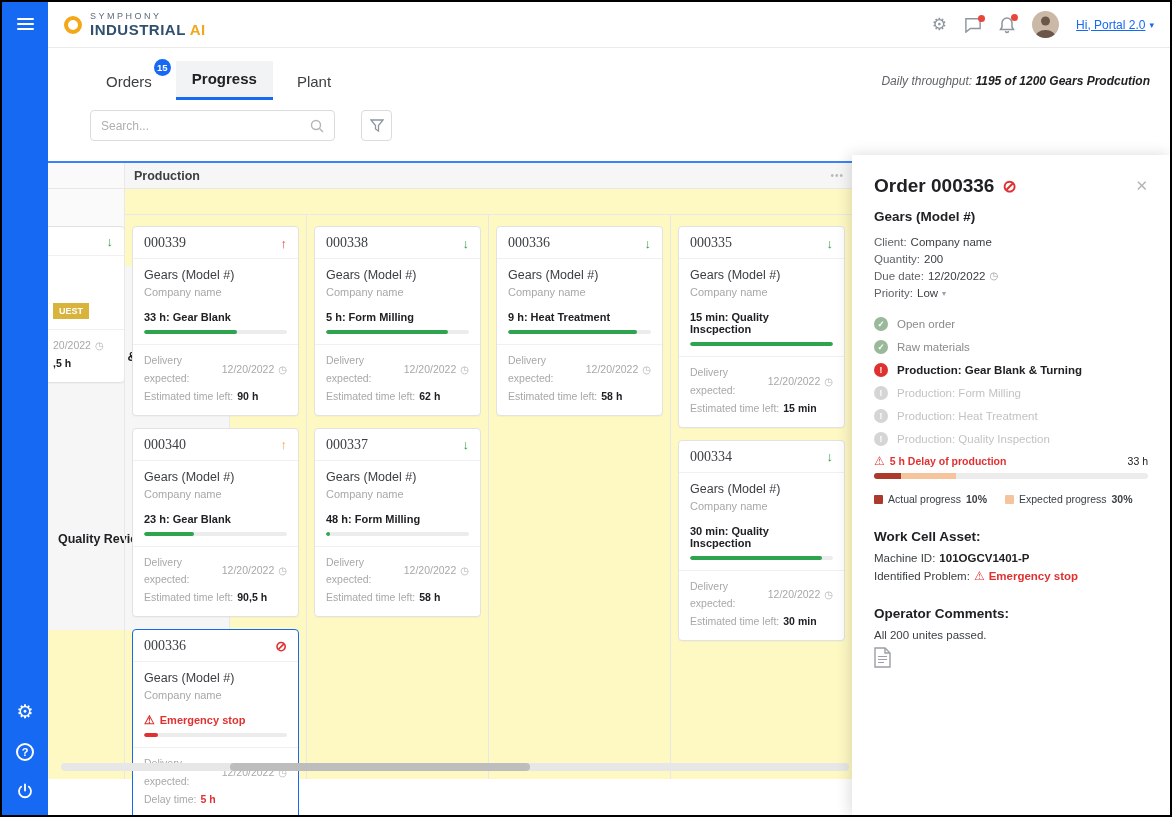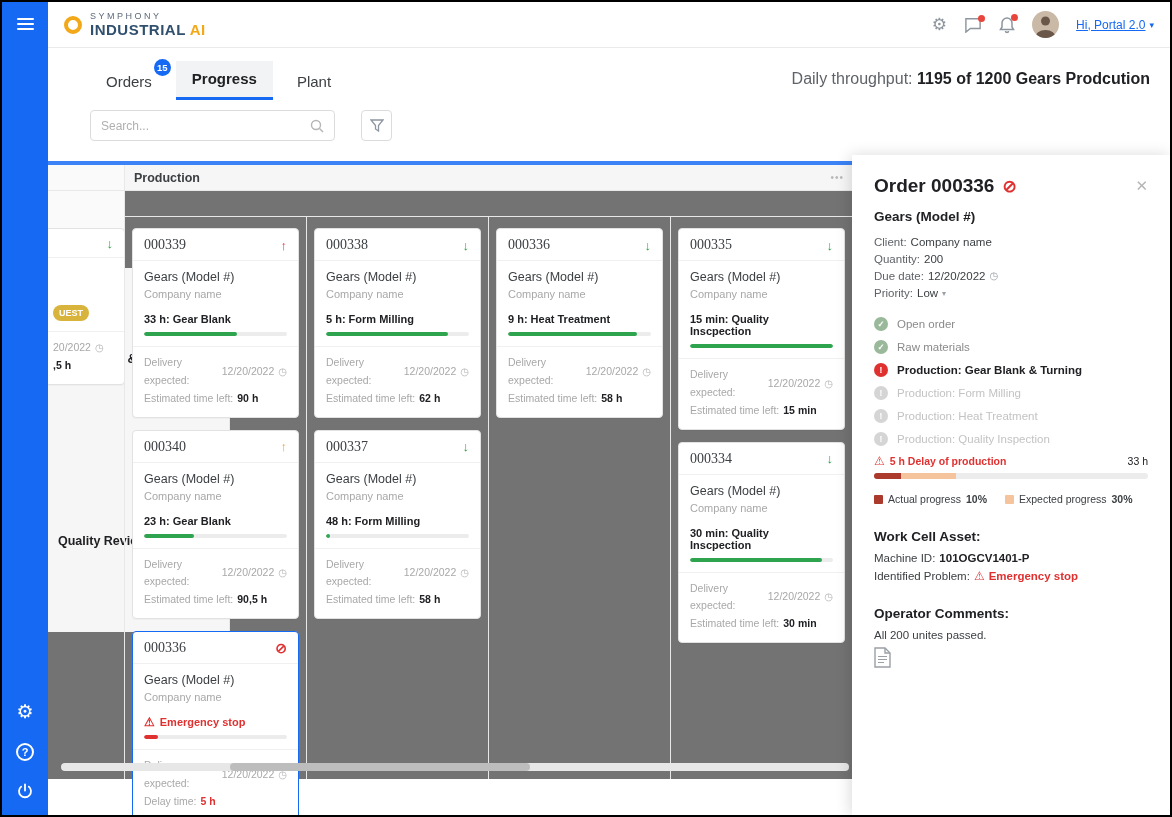--- a/index.html
+++ b/index.html
@@ -31,32 +31,32 @@
   .user-link .ut{text-decoration:underline;}
   .caret{font-size:9px;}
 
   .content{flex:1;position:relative;background:#fff;min-height:0;}
 
   
   .tabs-row{display:flex;align-items:flex-end;padding:16px 20px 0 42px;height:52px;}
   .tab{position:relative;font-size:15px;color:#3c4043;padding:9px 16px 10px;margin-right:8px;cursor:pointer;}
   .tab.active{background:#f1f3f4;font-weight:bold;color:#202124;border-bottom:3px solid #1669f2;}
   .tab-badge{position:absolute;top:-5px;right:-3px;min-width:17px;height:17px;background:#1669f2;color:#fff;font-size:9.5px;border-radius:9px;display:grid;place-items:center;padding:0 3px;font-weight:bold;}
-  .throughput{margin-left:auto;font-size:16px;color:#5f6368;padding-bottom:12px;}
+  .throughput{margin-left:auto;font-size:12px;color:#5f6368;padding-bottom:12px;font-style:italic;}
   .tp-value{color:#202124;font-weight:bold;}
 
   
   .search-row{display:flex;gap:26px;padding:10px 0 0 42px;align-items:center;}
   .search-box{width:245px;height:31px;border:1px solid #dcdcdc;border-radius:4px;display:flex;align-items:center;padding:0 10px;background:#fff;}
   .search-box input{border:none;outline:none;flex:1;font-size:12px;color:#333;font-family:inherit;}
   .search-box input::placeholder{color:#b0b0b0;}
   .filter-btn{width:31px;height:31px;border:1px solid #dcdcdc;border-radius:4px;background:#fff;display:grid;place-items:center;cursor:pointer;}
 
   
-  .board{margin-top:20px;width:808px;height:618px;background:#737373;border-top:4px solid #3b82f6;position:relative;}
+  .board{margin-top:20px;width:808px;height:618px;background:#fef9c3;border-top:2px solid #3b82f6;position:relative;}
   .board-header{height:26px;display:flex;align-items:center;background:#f6f6f6;border-bottom:1px solid #e8e8e8;}
   .bh-spacer{width:77px;flex:0 0 77px;height:100%;border-right:1px solid #e8e8e8;background:#fafafa;}
   .bh-title{font-size:12.5px;font-weight:bold;color:#3c4043;padding-left:9px;}
   .bh-menu{margin-left:auto;margin-right:12px;border:none;background:none;color:#b9b9b9;font-size:10px;letter-spacing:1px;cursor:pointer;}
   .col-headers{display:flex;height:26px;border-bottom:1px solid #e8e8e8;flex-direction:column;}
   .colh{width:182px;flex:0 0 182px;border-right:1px solid #e8e8e8;display:flex;align-items:center;padding-left:10px;font-size:12.5px;font-weight:bold;color:#202124;background:#f6f6f6;}
   .colh.spacer{width:77px;flex:0 0 77px;background:#fafafa;}
   .cols{display:flex;height:calc(100% - 52px);}
   .col{width:182px;flex:0 0 182px;border-right:1px solid #e8e8e8;padding:11px 7px;display:flex;flex-direction:column;gap:12px;}
   .col.partial{width:77px;flex:0 0 77px;position:relative;overflow:hidden;padding:0;}
@@ -81,21 +81,21 @@
   .pfill.red{background:#e03131;}
   .card-foot{border-top:1px solid #f0f0f0;padding:7px 11px 9px;}
   .foot-line{font-size:10.5px;color:#a8a8a8;line-height:1.7;display:flex;align-items:center;gap:4px;}
   .foot-val{color:#202124;font-weight:bold;}
   .foot-val.red{color:#e03131;}
   .clock{font-size:10px;color:#b5b5b5;line-height:1;}
 
   
   .partial-card{position:absolute;left:-95px;top:11px;width:172px;}
   .partial-card .card-body{padding-top:44px;}
-  .chip{display:inline-block;background:#d9b43c;color:#fff;font-size:9px;font-weight:bold;padding:3px 6px;border-radius:8px;margin-left:88px;margin-bottom:10px;}
+  .chip{display:inline-block;background:#d9b43c;color:#fff;font-size:9px;font-weight:bold;padding:3px 6px;border-radius:0;margin-left:88px;margin-bottom:10px;}
   .partial-card .foot-line{padding-left:88px;}
 
   .hscroll{position:absolute;left:13px;right:7px;bottom:8px;height:8px;background:#e7e7e7;border-radius:4px;cursor:pointer;}
   .hthumb{position:absolute;left:21.5%;width:38%;top:0;height:8px;background:#bdbdbd;border-radius:4px;cursor:grab;}
 
   
   .panel{position:absolute;top:153px;right:0;width:318px;height:calc(100% - 153px);background:#fff;box-shadow:-2px 0 14px rgba(0,0,0,.14);padding:20px 22px;z-index:10;overflow:hidden;}
   .panel-head{display:flex;align-items:center;margin-bottom:12px;}
   .panel-title{font-size:19px;font-weight:bold;color:#202124;}
   .blocked-glyph{color:#e03131;font-size:17px;font-weight:bold;margin-left:8px;}

